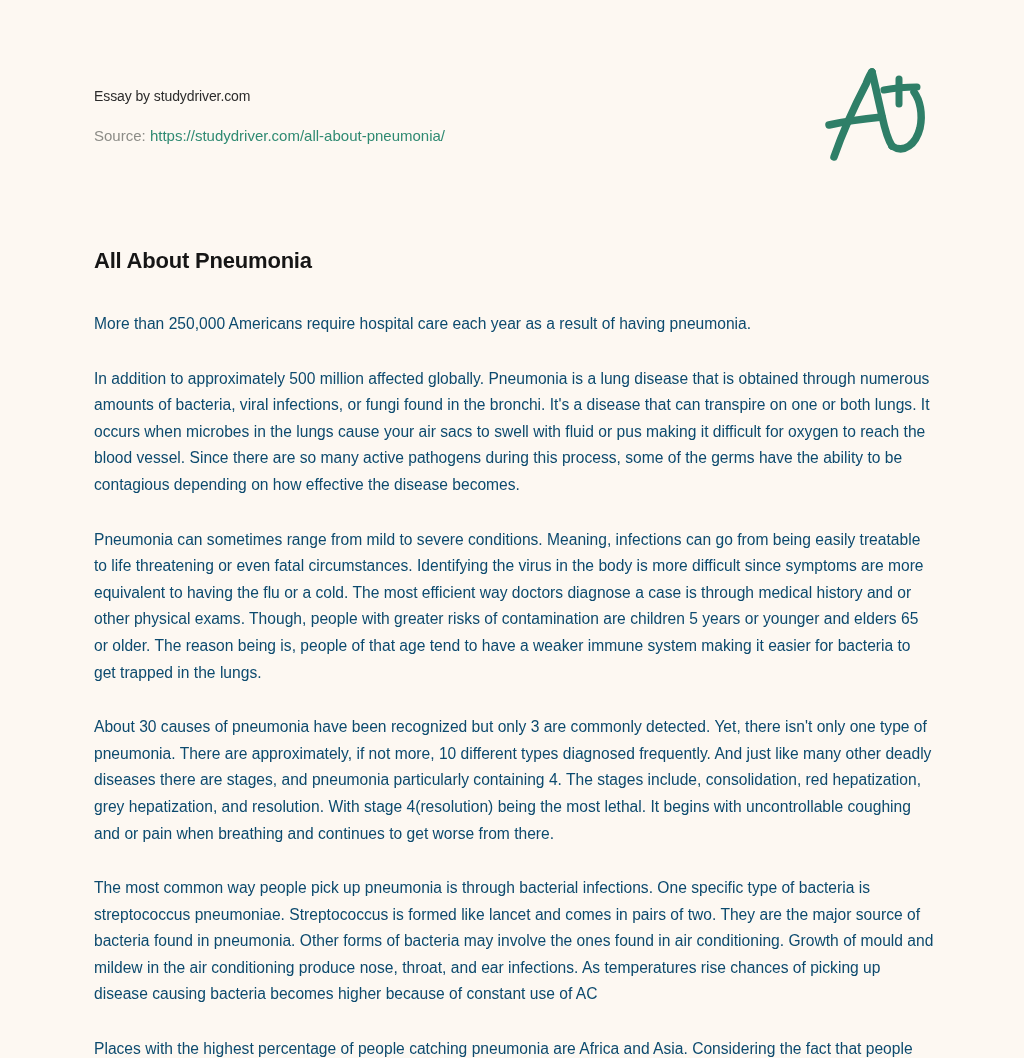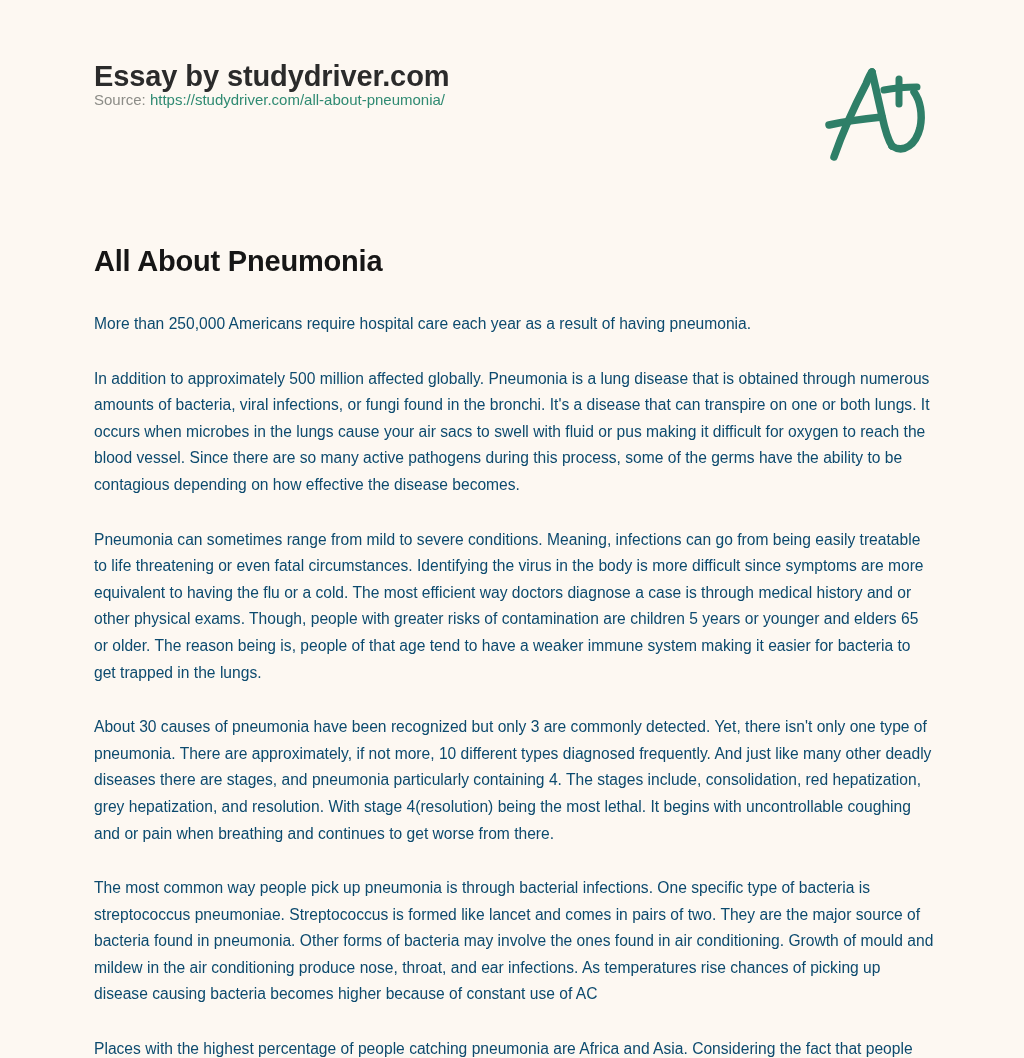--- a/index.html
+++ b/index.html
@@ -30,29 +30,31 @@
     height: 200px;
   }
 
   .header-text {
     position: absolute;
     left: 94px;
     top: 62px;
   }
 
   .essay-by {
-    font-size: 29px;
-    font-weight: bold;
+    font-size: 14px;
+    font-weight: normal;
     color: #2b2b2b;
     letter-spacing: -0.1px;
     line-height: 28px;
     white-space: nowrap;
+    margin-top: 20px;
   }
 
   .source-line {
+    margin-top: 16px;
     font-size: 15px;
     line-height: 20px;
     color: #8c8c87;
     white-space: nowrap;
   }
 
   .source-label {
     color: #8c8c87;
   }
 
@@ -78,21 +80,21 @@
 
   
   .article {
     position: absolute;
     left: 94px;
     top: 243px;
     width: 840px;
   }
 
   .article-title {
-    font-size: 29px;
+    font-size: 22px;
     font-weight: bold;
     color: #161616;
     letter-spacing: -0.2px;
     line-height: 36px;
     margin: 0 0 32px 0;
   }
 
   .para {
     font-size: 15.6px;
     line-height: 26.6px;

